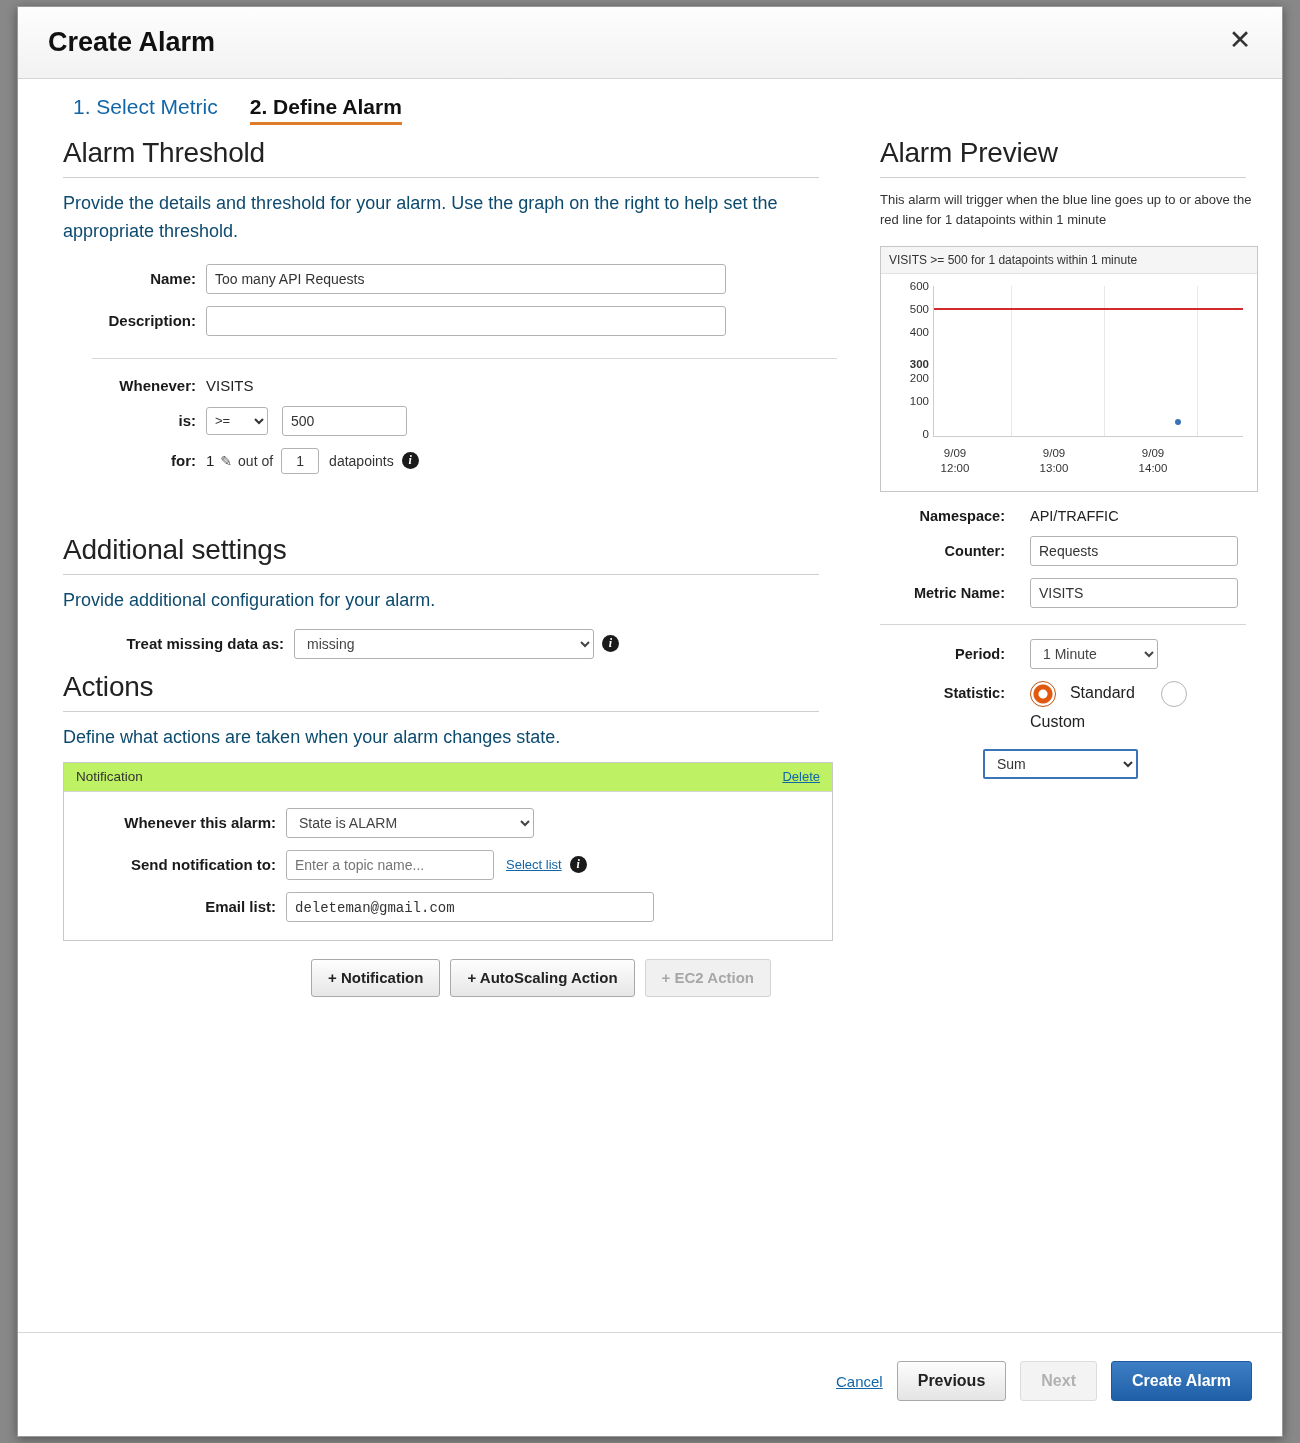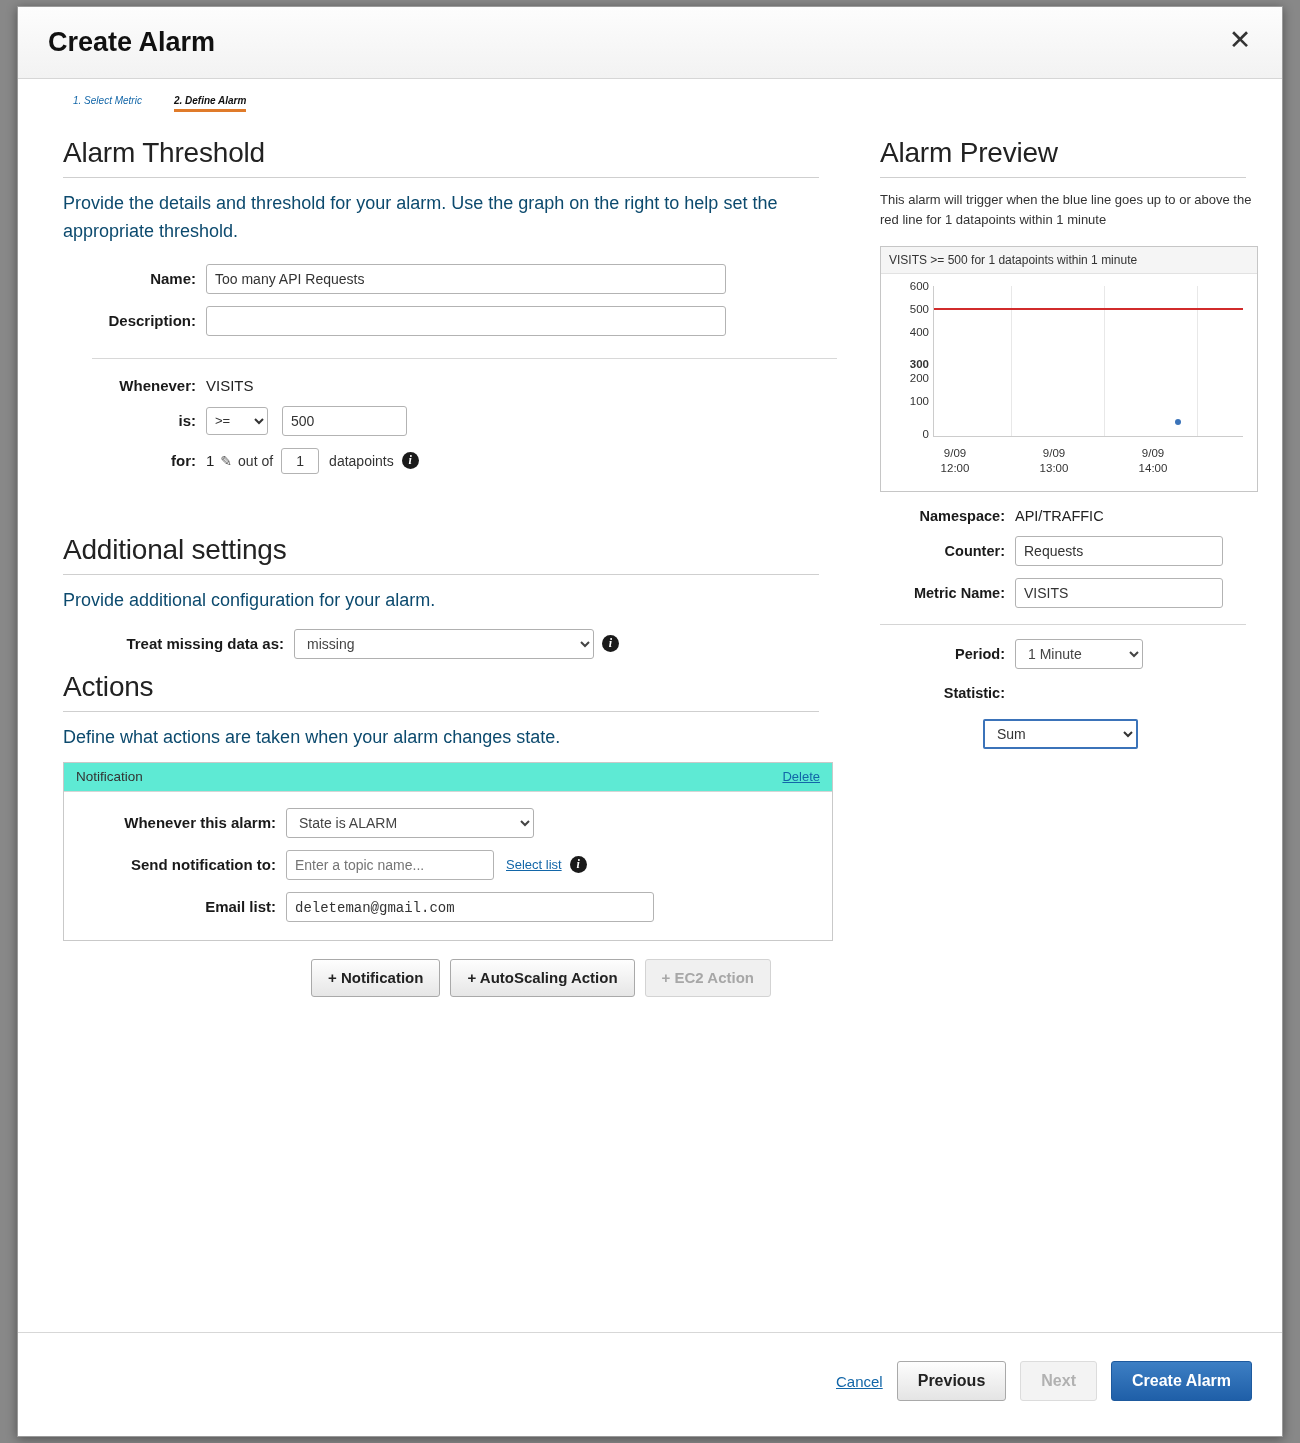--- a/index.html
+++ b/index.html
@@ -69,24 +69,23 @@
   }
   .steps {
     position: absolute;
     left: 55px;
     top: 88px;
     display: flex;
     align-items: baseline;
     gap: 32px;
   }
   .step {
-    font-size: 10px;
+    font-size: 21px;
     color: #1266a8;
     cursor: pointer;
-    font-style: italic;
   }
   .step.active {
     color: #111;
     font-weight: bold;
     border-bottom: 3px solid #e07b2a;
     padding-bottom: 3px;
   }
   .body {
     position: absolute;
     left: 0;
@@ -218,21 +217,21 @@
   }
   
   .notif-box {
     margin: 10px 17px 0 17px;
     border: 1px solid #c9c9c9;
     background: #fff;
     width: 770px;
     box-sizing: border-box;
   }
   .notif-head {
-    background: #5eead4;
+    background: #bef264;
     border-bottom: 1px solid #d5d5d5;
     height: 28px;
     display: flex;
     align-items: center;
     justify-content: space-between;
     padding: 0 12px;
     font-size: 13.5px;
     color: #333;
   }
   .link {
@@ -336,20 +335,21 @@
   .datapoint {
     position: absolute;
     width: 6px; height: 6px;
     border-radius: 50%;
     background: #3b73b9;
   }
   .meta-row {
     display: flex;
     align-items: center;
     margin: 12px 0 10px 0;
+    gap: 15px;
   }
   .meta-lbl {
     width: 152px;
     text-align: right;
     padding-right: 10px;
     font-size: 14.5px;
     font-weight: bold;
     color: #1a1a1a;
     box-sizing: border-box;
   }
@@ -619,20 +619,26 @@
 
         <div class="meta-row">
           <div class="meta-lbl">Period:</div>
           <select class="sel" style="width:128px;">
             <option>1 Minute</option>
           </select>
         </div>
 
         <div class="meta-row" style="align-items:flex-start;">
           <div class="meta-lbl" style="padding-top:4px;">Statistic:</div>
+          <div>
+            <span class="radio checked"></span>
+            <span style="font-size:16px;margin:0 22px 0 10px;">Standard</span>
+            <span class="radio"></span>
+            <div style="font-size:16px;margin-top:6px;">Custom</div>
+          </div>
         </div>
 
         <select class="stat-select">
           <option>Sum</option>
         </select>
 
       </div>
     </div>
 
     <div class="footer">

